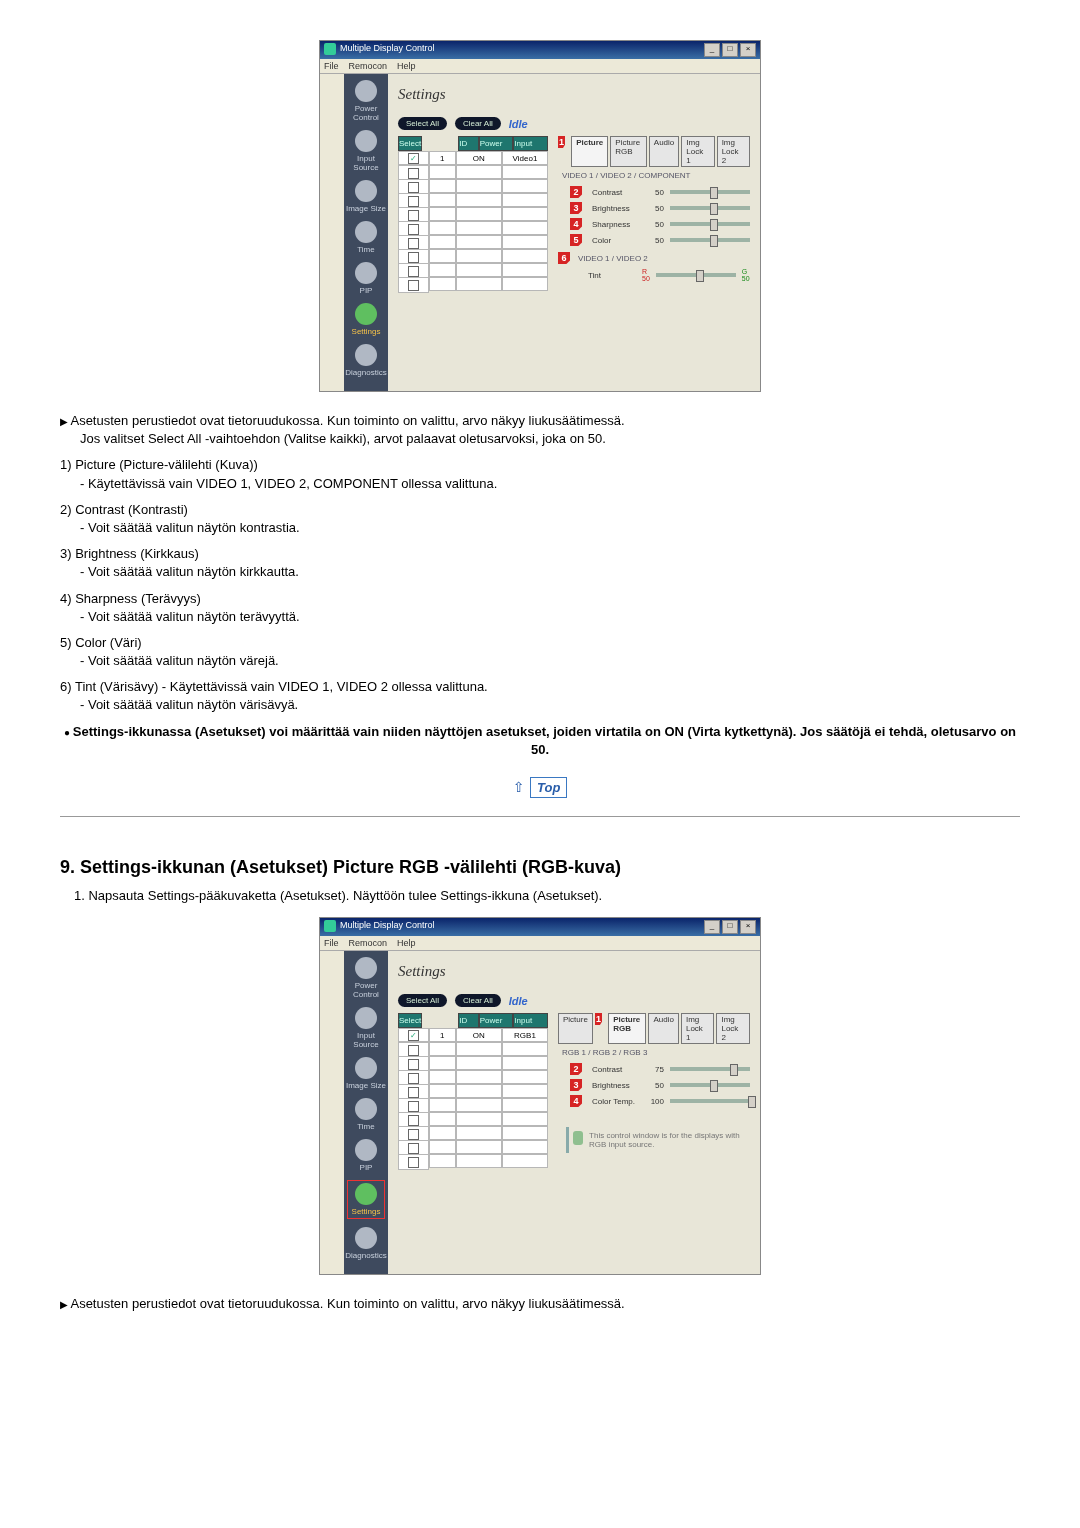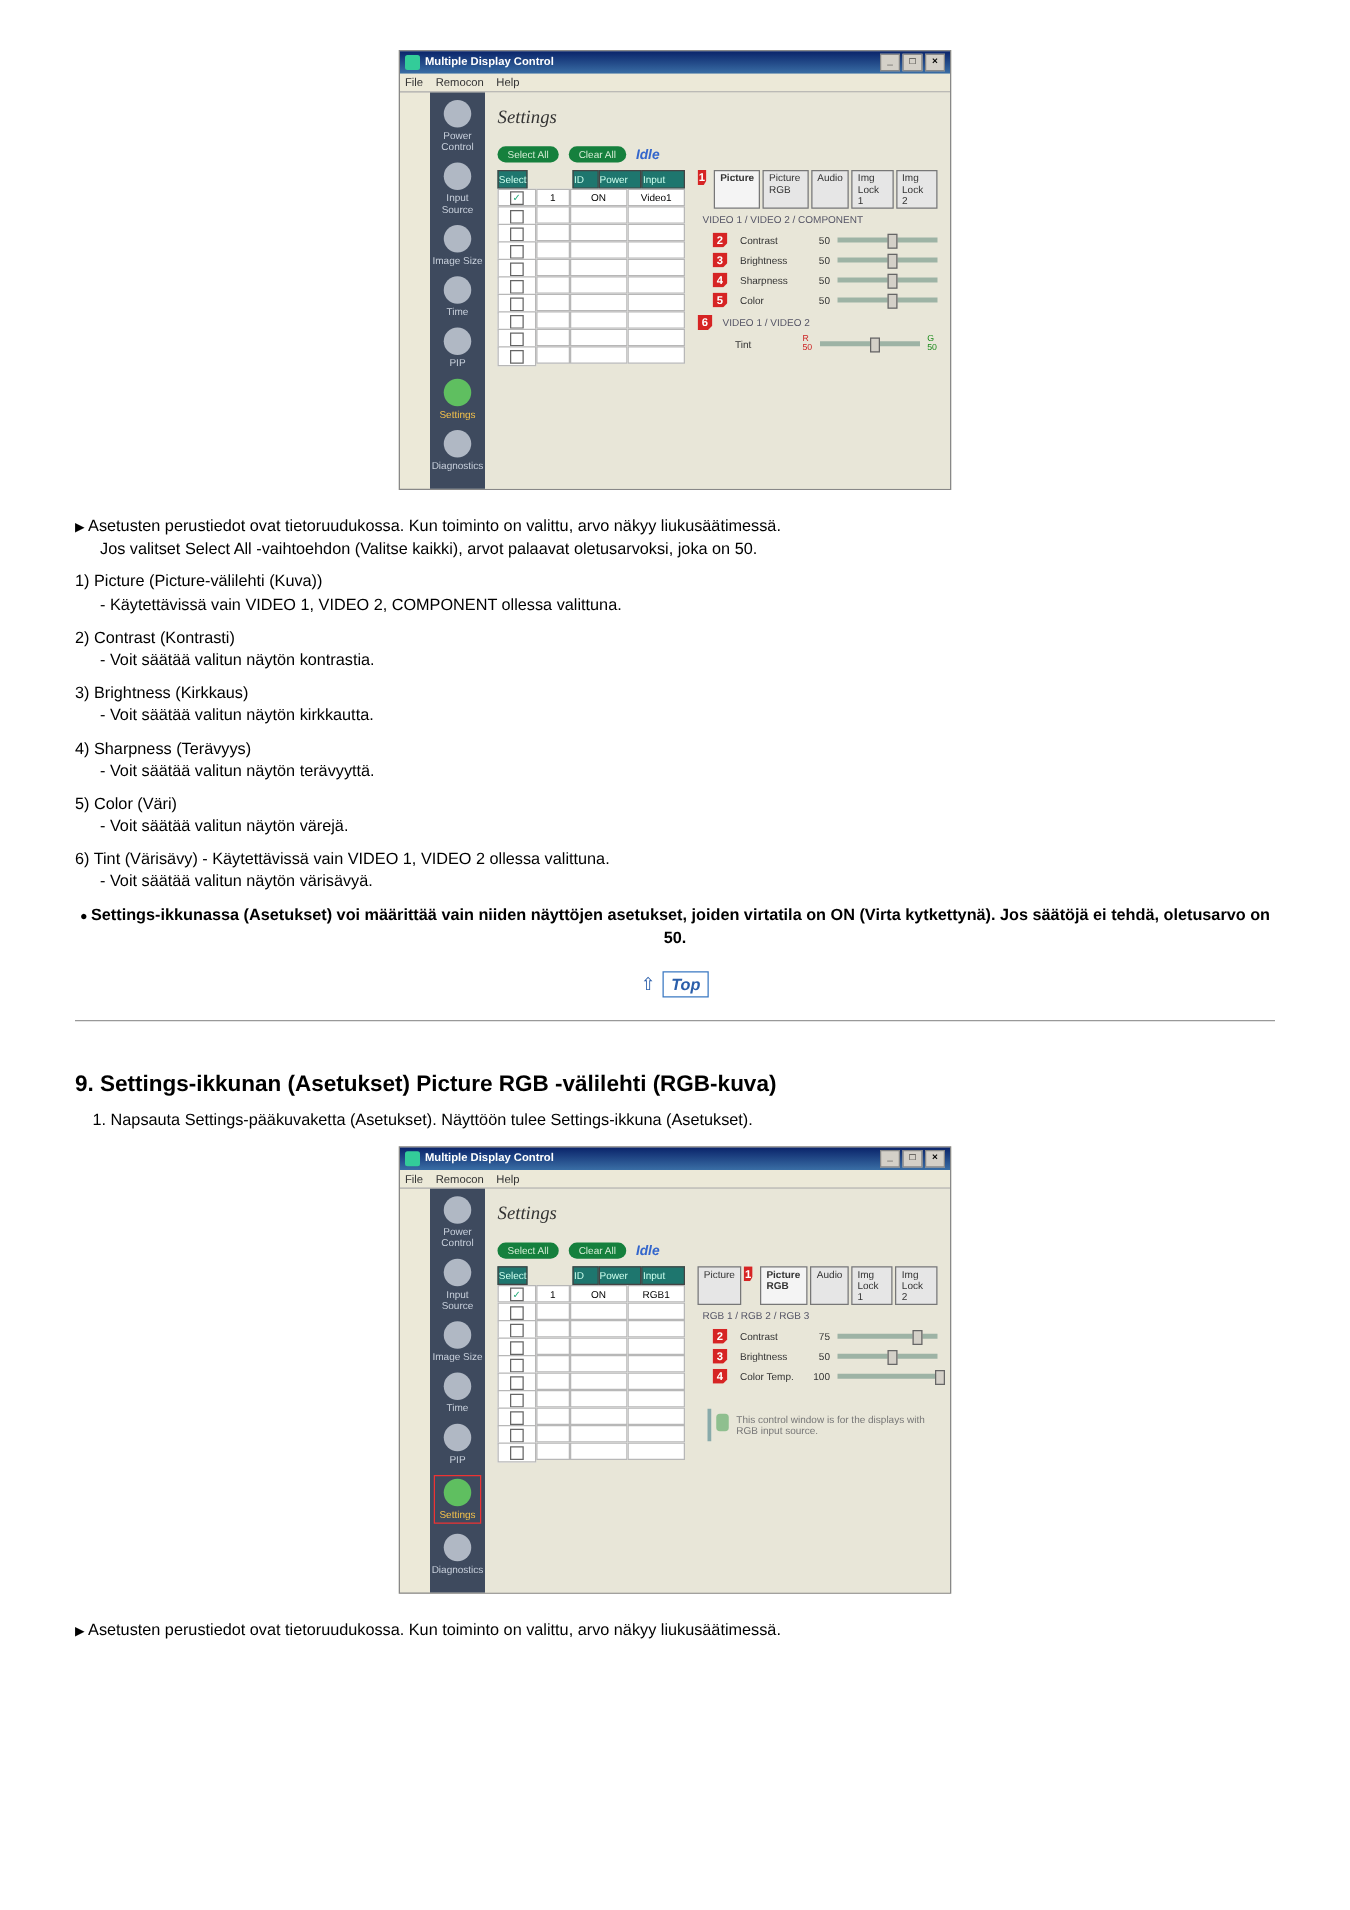--- a/index.html
+++ b/index.html
@@ -19,23 +19,22 @@
     margin: 0 auto 20px auto;
     border: 1px solid #888;
     background: #ece9d8;
     font-size: 9px;
   }
   .title-bar {
     background: linear-gradient(#0a246a, #3a6ea5);
     color: #fff;
     padding: 2px 4px;
     display: flex;
-    align-items: center;
+    align-items: flex-start;
     justify-content: space-between;
-    font-weight: bold;
   }
   .title-left { display: flex; gap: 4px; }
   .title-icon { width: 12px; height: 12px; background: #3c9; border-radius: 2px; }
   .win-btns { display: flex; gap: 2px; }
   .win-btn {
     width: 14px; height: 12px; background: #d4d0c8; border: 1px solid #888;
     font-size: 8px; line-height: 10px; text-align: center; color: #000;
   }
   .menu-bar {
     background: #ece9d8;
@@ -62,21 +61,21 @@
     background: #b0b8c4; 
   }
   .sb-item.active .sb-icon { background: #5fbf60; }
   .sb-item.red-box { border: 1px solid #e33; padding: 2px 4px; }
   .content-area {
     flex: 1; background: #e8e6d8; padding: 6px 10px; position: relative;
   }
   .settings-title { font-size: 15px; font-family: Georgia, serif; color:#333; margin: 6px 0 14px; font-style: italic;}
   .bar-row { display: flex; align-items: center; gap: 8px; margin-bottom: 6px; }
   .pill-btn {
-    background: #15803d; color: #d4ecd4; border-radius: 8px; font-size:8px;
+    background: #0f172a; color: #d4ecd4; border-radius: 8px; font-size:8px;
     padding: 2px 8px;
   }
   .idle {
     color: #3366cc; font-weight: bold; font-style: italic; font-size: 11px;
   }
   .columns-row { display: flex; gap: 10px; align-items: flex-start; }
   .left-panel { width: 150px; }
   .grid-header { display: flex; }
   .gh {
     background: #1e766e; color:#cfe; font-size:8px; text-align:left;

